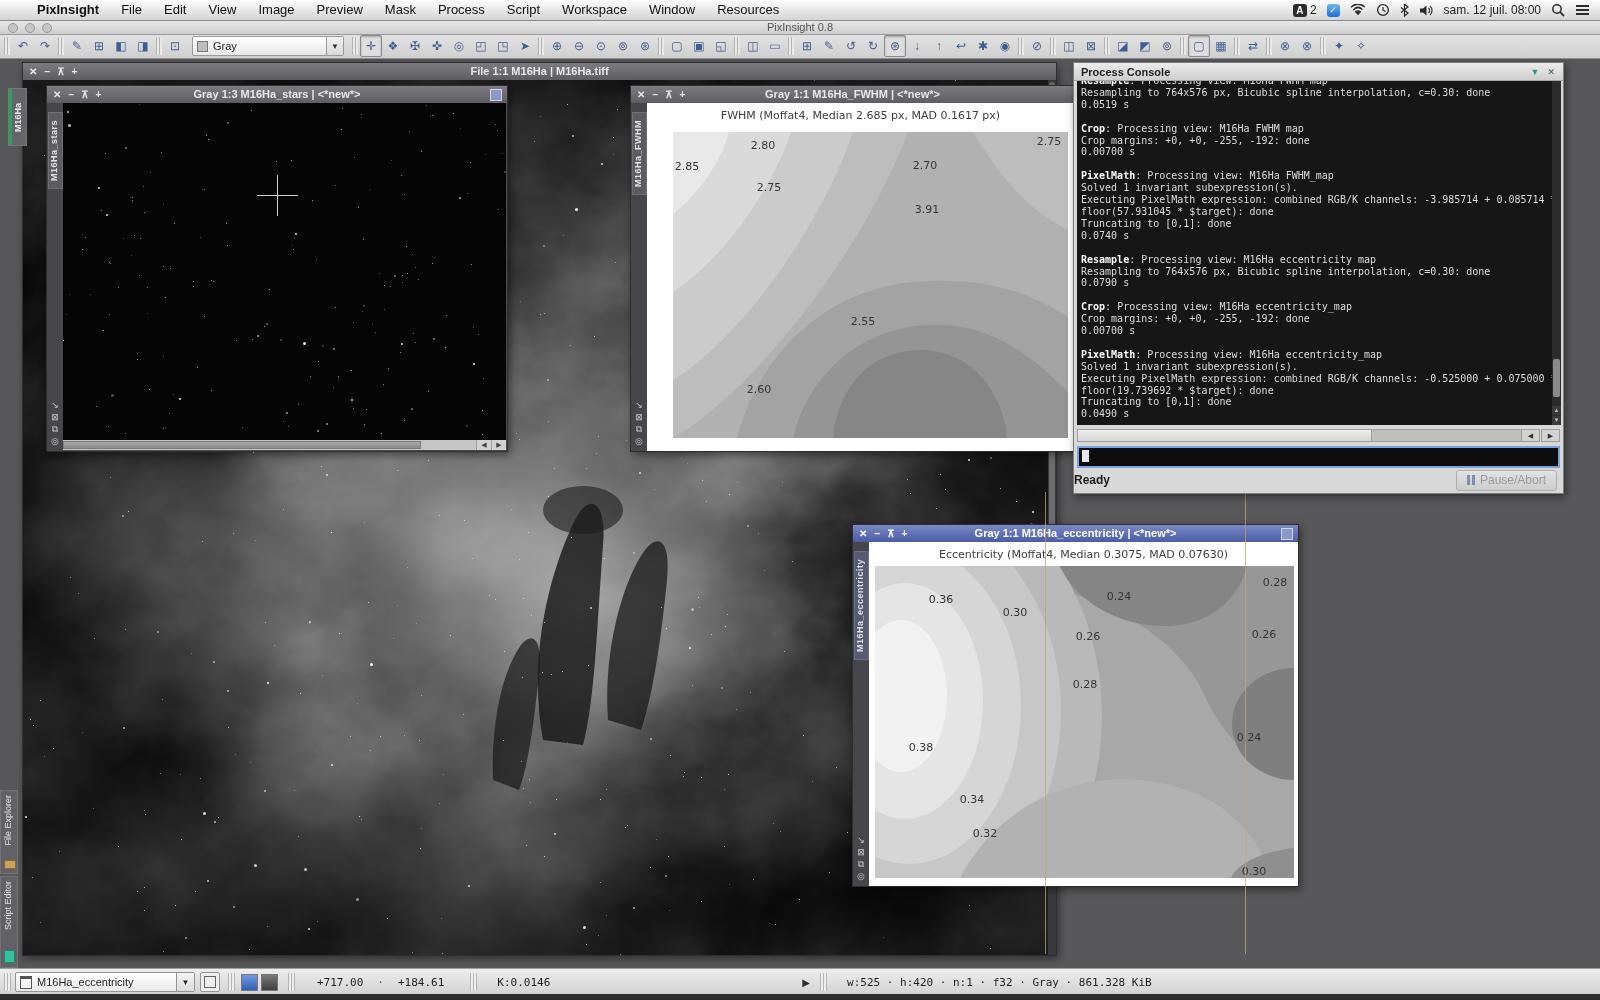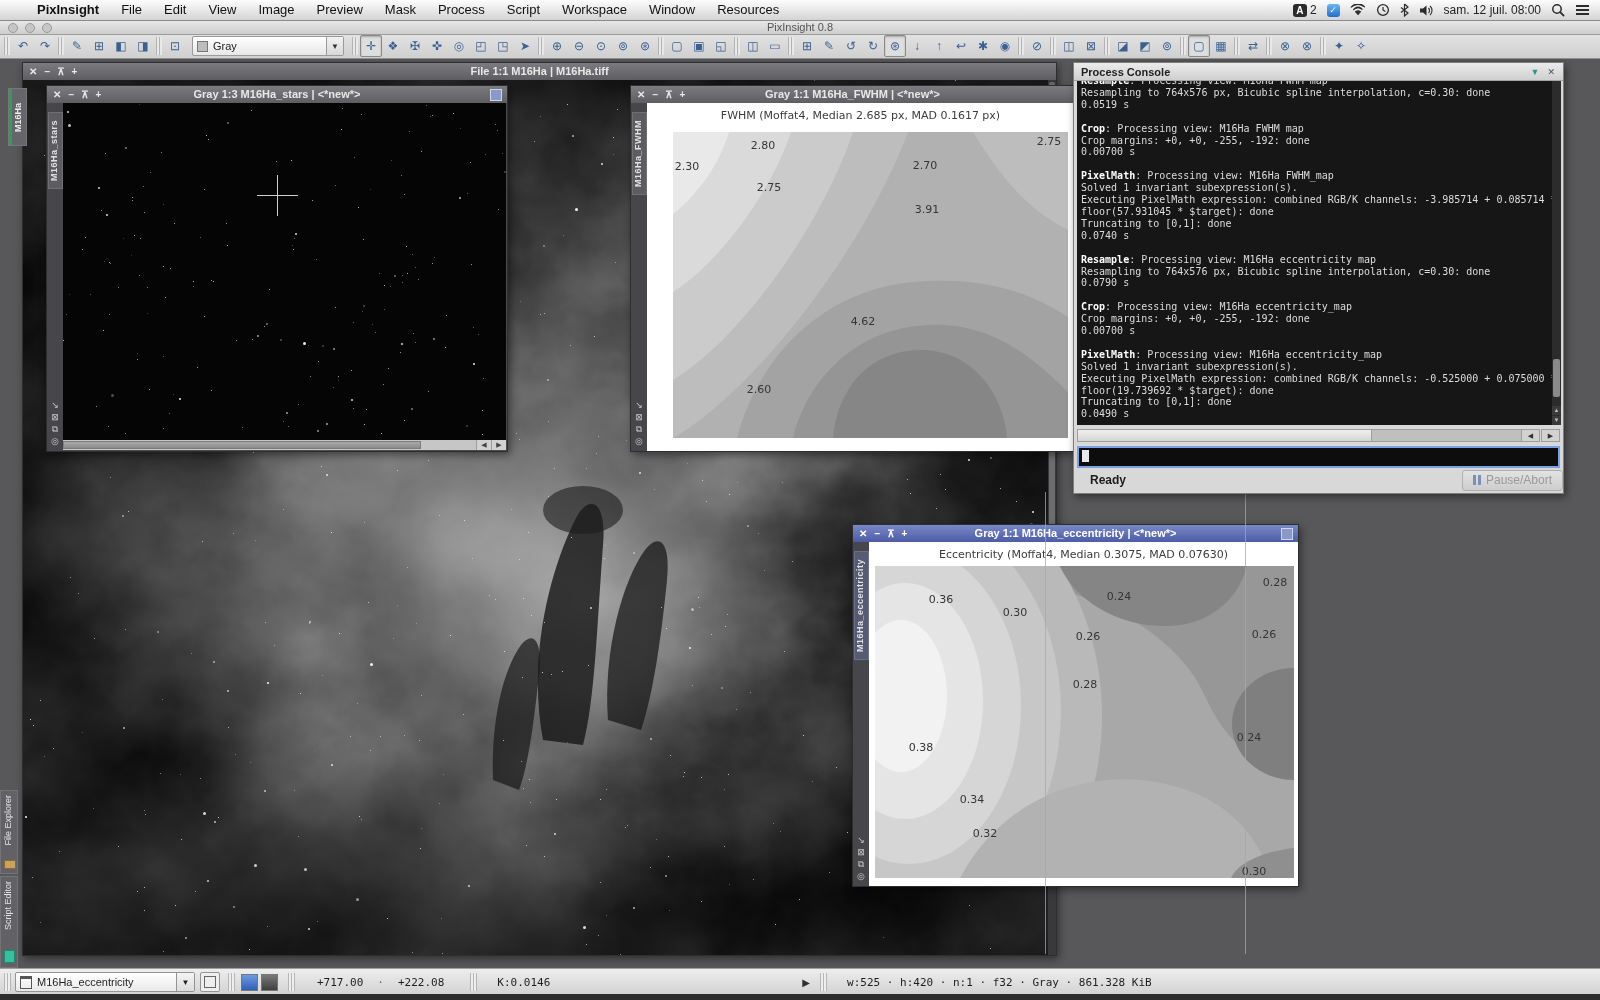--- a/index.html
+++ b/index.html
@@ -90,22 +90,22 @@
   #console-vscroll{position:absolute;right:2px;top:18px;width:9px;height:344px;background:#2c2c2c;}
   #console-vscroll .thumb{position:absolute;left:1px;right:1px;top:278px;height:38px;background:#8a8a8a;border-radius:2px;}
   #console-vscroll .va{position:absolute;left:0;width:9px;height:9px;color:#bbb;font-size:6px;text-align:center;line-height:9px;background:#3a3a3a;}
   #console-hscroll{position:absolute;left:3px;right:40px;top:366px;height:11px;background:#bfbfbf;border:1px solid #9e9e9e;}
   #console-hscroll .thumb{position:absolute;left:0;top:0;bottom:0;width:66%;background:linear-gradient(#efefef,#d5d5d5);border-right:1px solid #9e9e9e;}
   #console-harrows{position:absolute;right:3px;top:366px;height:13px;display:flex;color:#333;font-size:7px;}
   #console-harrows span{width:17px;display:flex;align-items:center;justify-content:center;background:#d2d2d2;border:1px solid #9e9e9e;margin-left:1px;}
   #console-input{position:absolute;left:3px;right:3px;top:383px;height:18px;background:#0d0d0d;border:2px solid #7aa2e2;}
   #console-input .caret{position:absolute;left:3px;top:2px;width:7px;height:12px;background:#e8e8e8;}
   #console-status{position:absolute;left:0;right:0;bottom:0;height:26px;display:flex;align-items:center;}
-  #console-ready{font:600 12px "Liberation Sans",sans-serif;color:#1c1c1c;padding-left:16px;}
-  #pause-btn{margin-left:auto;height:19px;display:flex;align-items:center;gap:5px;
+  #console-ready{font:600 12px "Liberation Sans",sans-serif;color:#1c1c1c;padding-left:0;}
+  #pause-btn{margin-left:auto;margin-right:6px;height:19px;display:flex;align-items:center;gap:5px;
     padding:0 10px;background:linear-gradient(#e2e2e2,#cdcdcd);border:1px solid #b0b0b0;border-radius:3px;
     font:12px "Liberation Sans",sans-serif;color:#9a9a9a;}
   #pause-btn .bars{display:flex;gap:2px;}
   #pause-btn .bars i{width:3px;height:10px;background:#7d8fb2;}
   
   #ws-tab{position:absolute;left:8px;top:88px;width:17px;height:56px;background:#66666a;border:1px solid #77777b;z-index:30;}
   #ws-tab .stripe{position:absolute;left:0;top:0;bottom:0;width:3px;background:#2f9a05a;background:#2e9e5b;}
   #ws-tab .lbl{position:absolute;left:4px;top:4px;width:11px;height:48px;color:#ececec;font:bold 9px "Liberation Sans",sans-serif;
     writing-mode:vertical-rl;transform:rotate(180deg);text-align:center;}
   .dock-tab{position:absolute;left:0;width:16px;background:#626266;border:1px solid #737377;z-index:30;}
@@ -991,27 +991,27 @@
           <path d="M300,0 L395,0 L395,98 C355,78 328,46 300,0 Z" fill="#bdbdbd"></path>
           <path d="M0,306 C80,260 190,120 235,0 L0,0 Z" fill="#bdbdbd"></path>
           <path d="M0,248 C70,205 150,90 180,0 L0,0 Z" fill="#cbcbcb"></path>
           <path d="M0,160 C50,128 100,55 118,0 L0,0 Z" fill="#dadada"></path>
           <path d="M0,82 C28,60 48,28 56,0 L0,0 Z" fill="#e9e9e9"></path>
           <path d="M64,306 C85,225 150,158 240,150 C318,143 365,165 395,185 L395,306 Z" fill="#a3a3a3"></path>
           <path d="M120,306 C135,245 185,196 255,193 C318,190 360,225 395,260 L395,306 Z" fill="#959595"></path>
           <path d="M160,306 C165,252 200,218 248,218 C298,218 330,260 334,306 Z" fill="#868686"></path>
         </svg>
         <div id="fwhm-labels" style="position:absolute;left:0;top:0;width:395px;height:306px;">
-            <span class="clabel" style="left: 14px; top: 34px;">2.30</span>
+            <span class="clabel" style="left: 14px; top: 34px;">2.85</span>
             <span class="clabel" style="left: 90px; top: 13px;">2.80</span>
             <span class="clabel" style="left: 96px; top: 55px;">2.75</span>
             <span class="clabel" style="left: 252px; top: 33px;">2.70</span>
             <span class="clabel" style="left: 376px; top: 9px;">2.75</span>
             <span class="clabel" style="left: 254px; top: 77px;">3.91</span>
-            <span class="clabel" style="left: 190px; top: 189px;">4.62</span>
+            <span class="clabel" style="left: 190px; top: 189px;">2.55</span>
             <span class="clabel" style="left: 86px; top: 257px;">2.60</span>
           </div>
       </div>
     </div>
   </div>
 
   <div id="win-ecc" class="pxwin active">
     <div class="wtitle">
       <span class="wc">
         <span>✕</span>
@@ -1151,21 +1151,21 @@
     </div>
     <span id="thumb-btn">
         <i></i>
       </span>
     <span class="sgrip" style="margin-left:8px;"></span>
     <span class="swatch blue" style="margin-left:2px;"></span>
     <span class="swatch dark" style="margin-left:3px;"></span>
     <span class="sgrip" style="margin-left:10px;"></span>
     <span class="sb-num" style="margin-left:18px;">+717.00</span>
     <span class="sb-num" style="margin:0 14px;color:#666;">·</span>
-    <span class="sb-num">+222.08</span>
+    <span class="sb-num">+184.61</span>
     <span class="sgrip" style="margin-left:26px;"></span>
     <span class="sb-num" style="margin-left:16px;">K:0.0146</span>
     <span id="play-icon" style="margin-left:252px;">▶</span>
     <span class="sgrip"></span>
     <span class="sb-num" style="margin-left:16px;">w:525 · h:420 · n:1 · f32 · Gray · 861.328 KiB</span>
   </div>
   <div id="bottomstrip"></div>
 
 </div>
 

